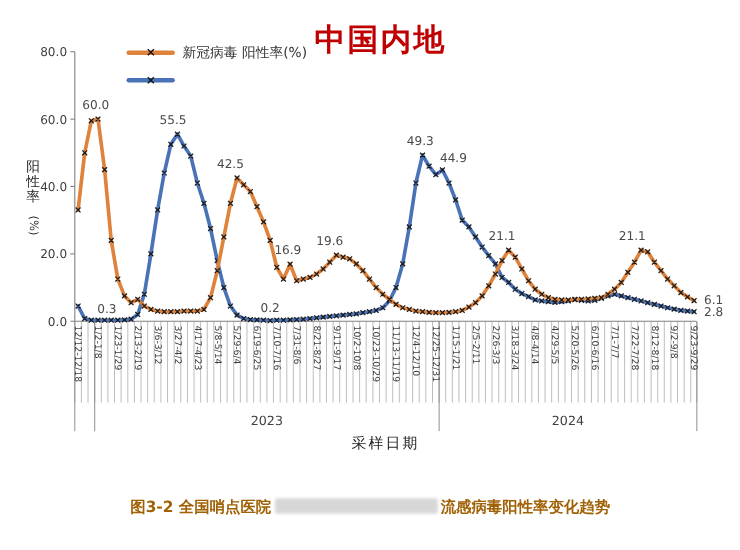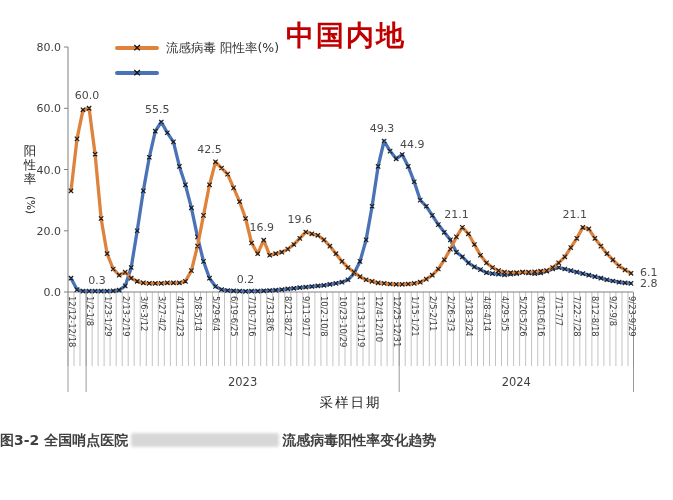--- a/index.html
+++ b/index.html
@@ -7,22 +7,22 @@
           font-family:"DejaVu Sans",sans-serif;}
   .chart-svg{position:absolute;left:0;top:0;}
   .chart-title{position:absolute;left:286px;top:21px;font-size:28px;font-weight:700;
                letter-spacing:2px;line-height:1.1;}
   .legend{position:absolute;left:115px;top:40px;display:flex;flex-direction:column;gap:9px;}
   .legend-item{display:flex;align-items:center;height:16px;}
   .sw{position:relative;width:44px;height:4px;border-radius:2px;display:inline-block;flex:0 0 auto;}
   .sw .mk{position:absolute;left:50%;top:50%;transform:translate(-50%,-54%);
           font-size:11px;font-weight:700;color:#111;line-height:1;}
   .legend-label{margin-left:7px;font-size:12.5px;color:#333;white-space:nowrap;}
-  .caption{position:absolute;left:0;top:432px;width:100%;
-           font-size:14px;font-weight:600;color:#404040;}
+  .caption{position:absolute;left:0;top:452px;width:100%;text-align:center;
+           font-size:14px;font-weight:600;color:#a16207;}
   .redacted{display:inline-block;width:148px;height:14px;background:#c3c3c3;
             filter:blur(1.5px);opacity:.65;border-radius:2px;vertical-align:-2px;margin:0 3px;}
 </style>
 </head>
 <body>
 
 <div class="figure">
 
   <svg class="chart-svg" width="673" height="445" viewBox="0 0 673 445">
       <g>
@@ -212,21 +212,21 @@
       </g>
     </svg>
 
   <div class="chart-title" style="color: rgb(192, 0, 0);">中国内地</div>
 
   <div class="legend">
     <div class="legend-item">
       <span class="sw" style="background: rgb(222, 130, 60);">
           <span class="mk">×</span>
         </span>
-      <span class="legend-label">流感病毒 阳性率(%)</span>
+      <span class="legend-label">新冠病毒 阳性率(%)</span>
     </div>
     <div class="legend-item">
       <span class="sw" style="background: rgb(74, 114, 182);">
           <span class="mk">×</span>
         </span>
     </div>
   </div>
 
   <div class="caption">
     <span>图3-2 全国哨点医院</span><span class="redacted"></span><span>流感病毒阳性率变化趋势</span>

